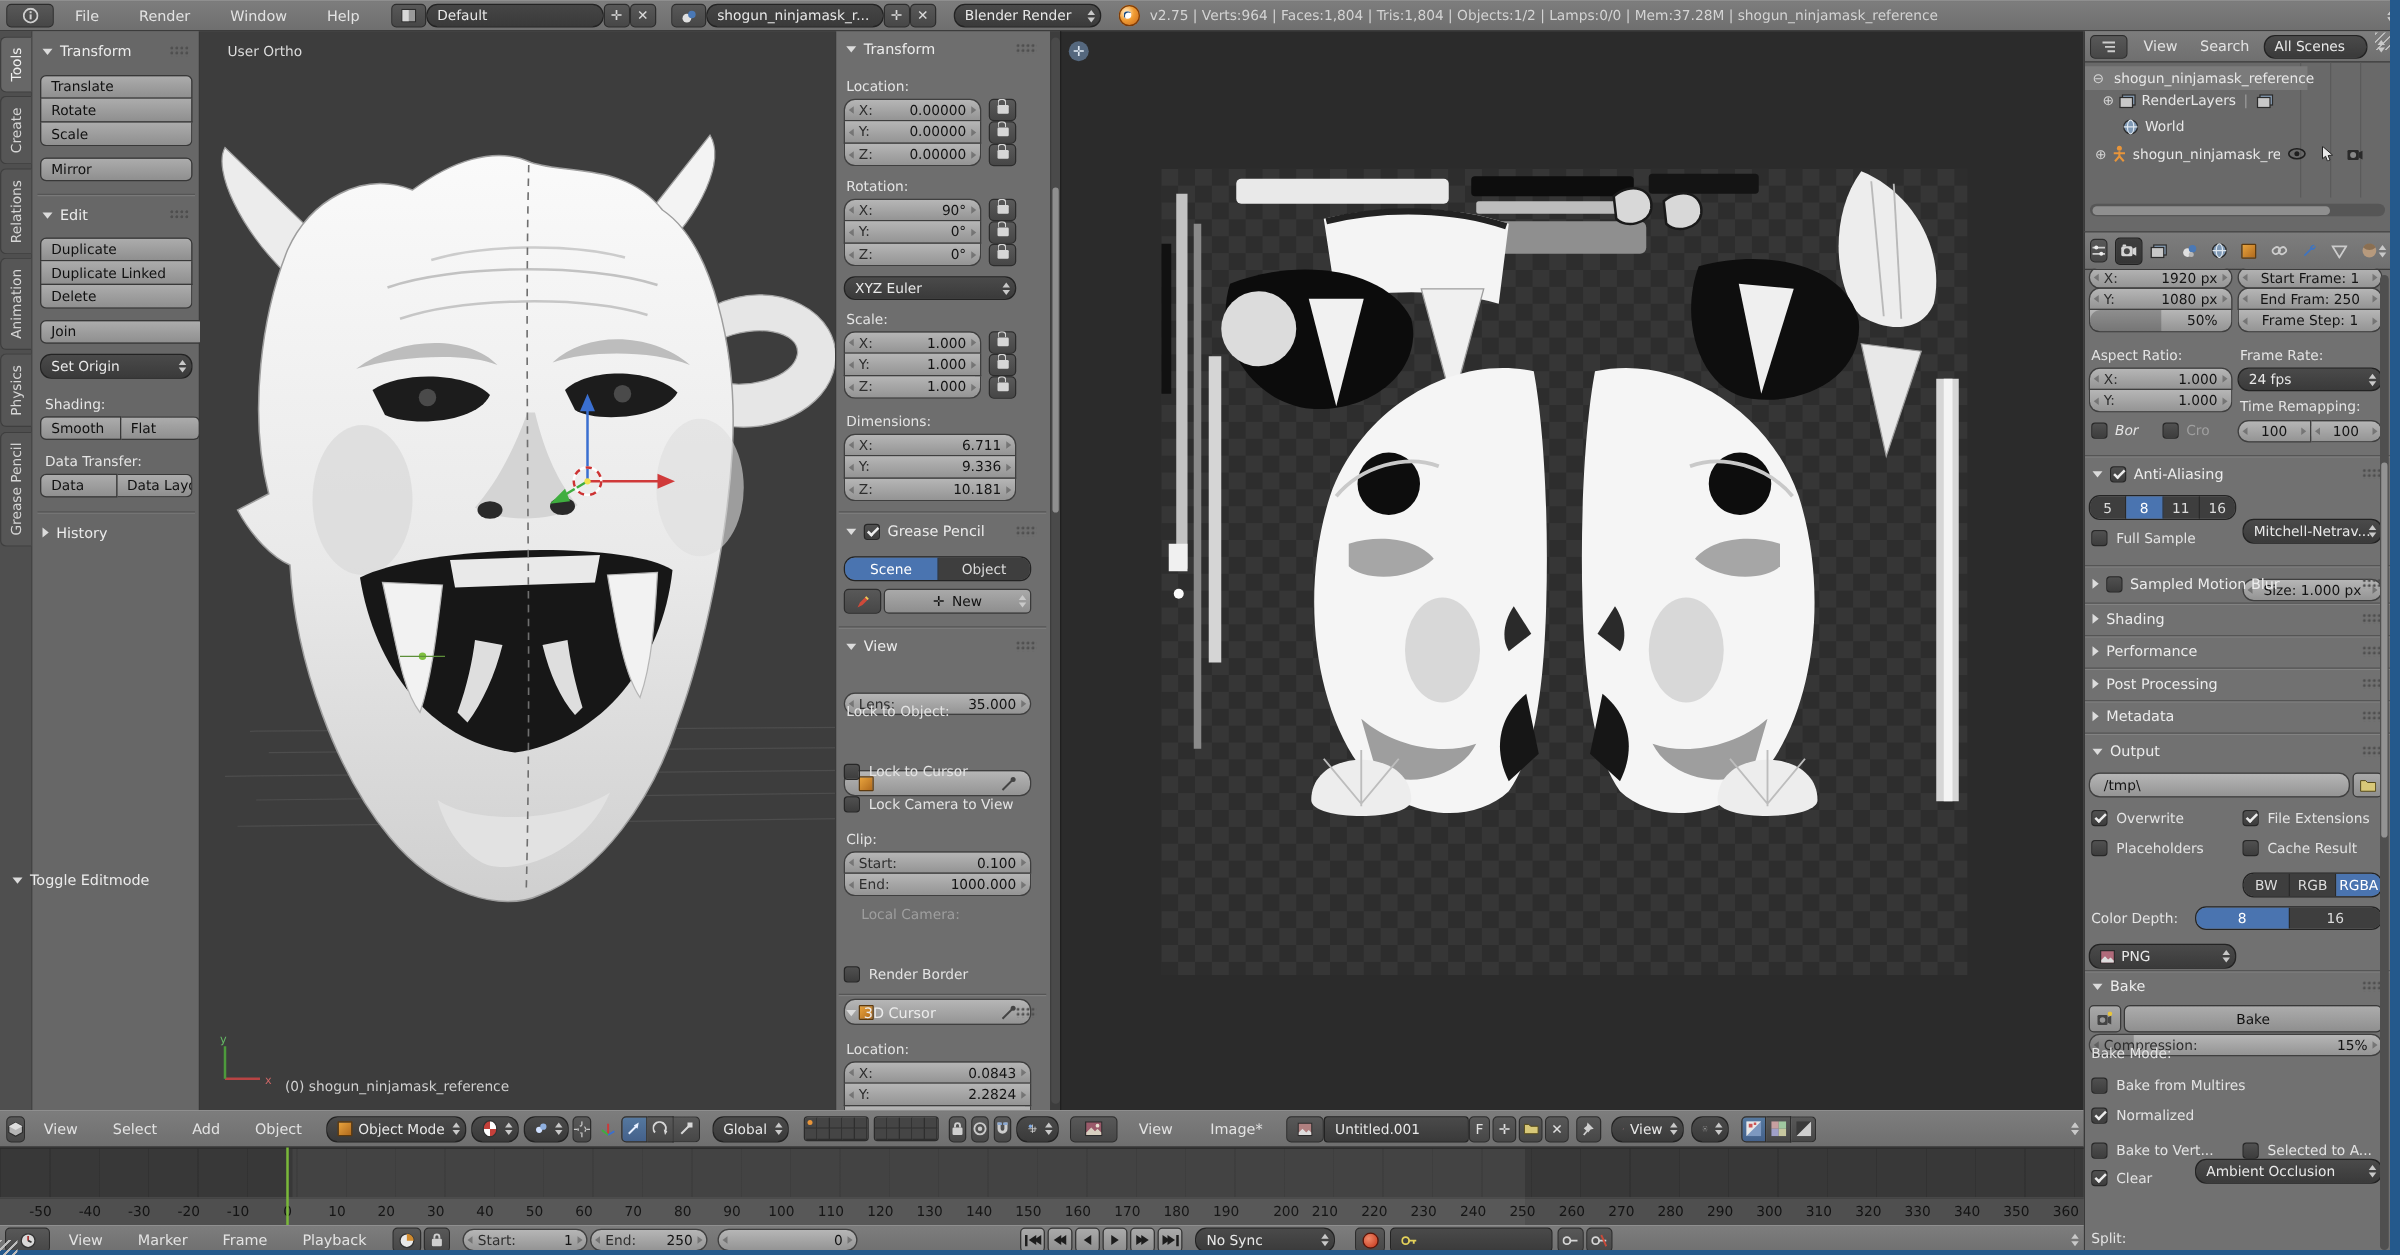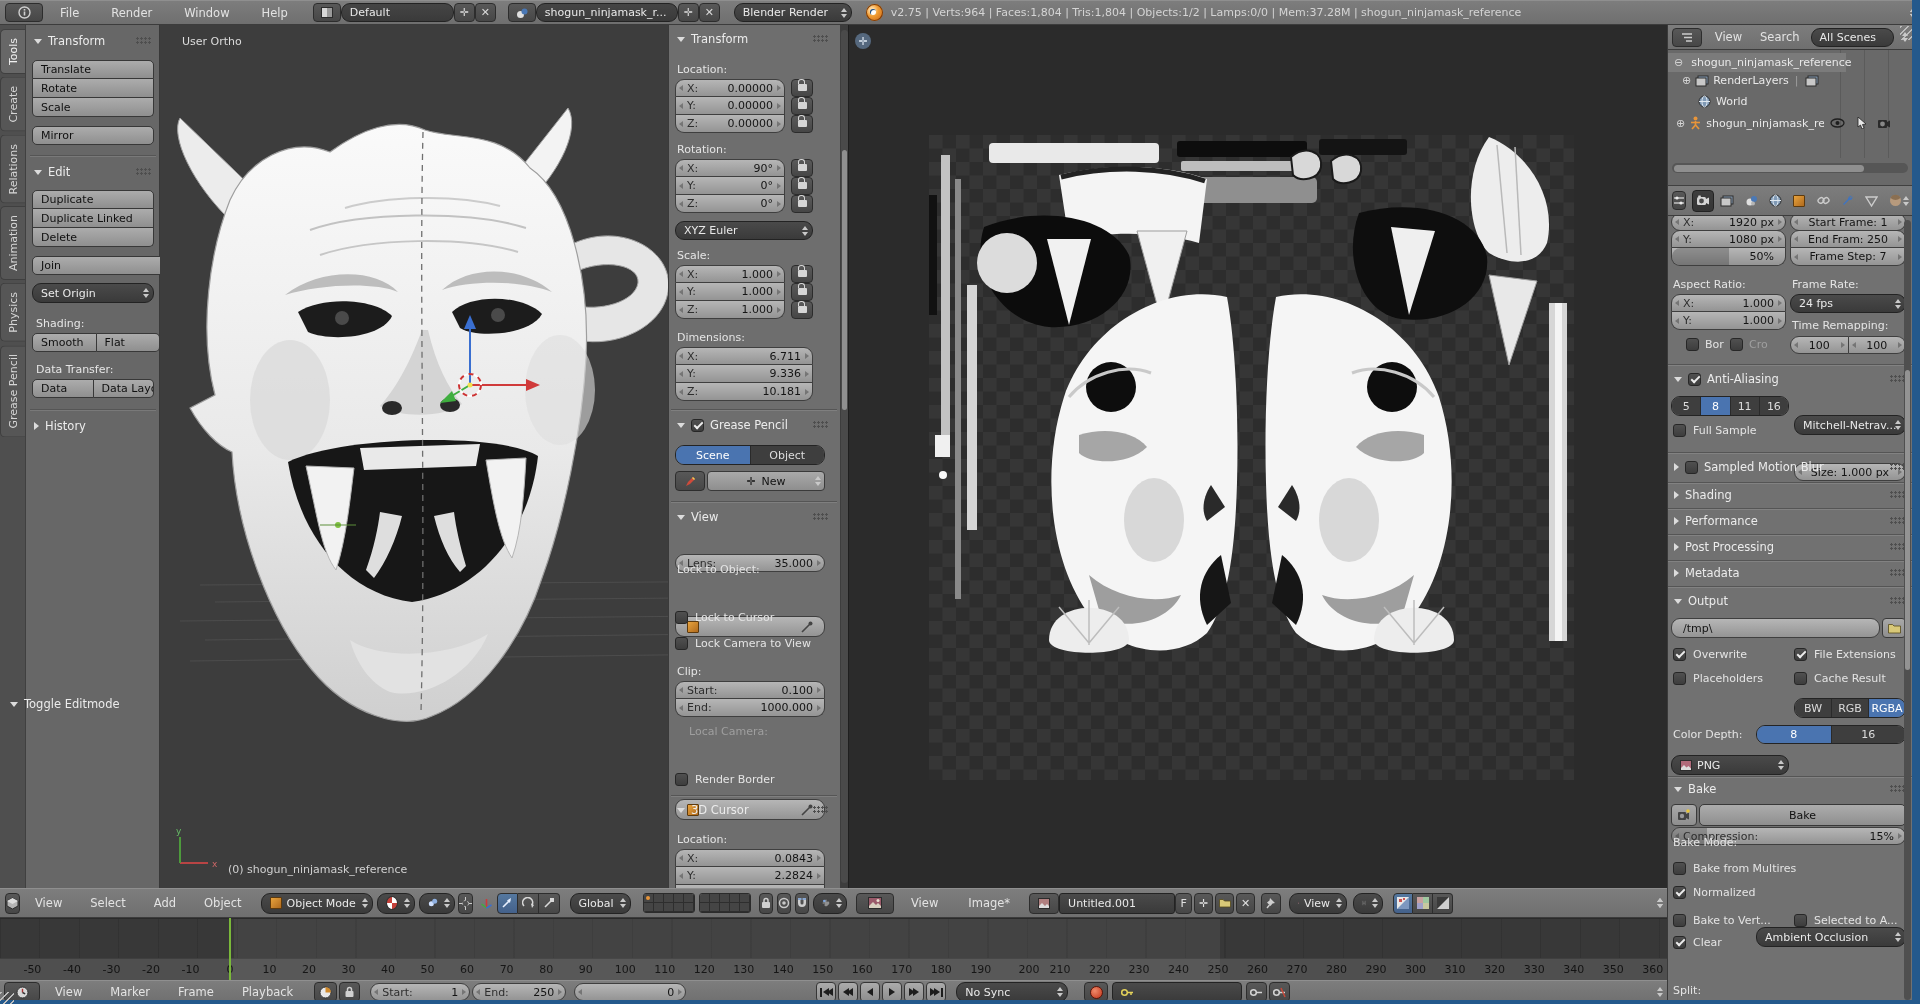--- a/index.html
+++ b/index.html
@@ -89,21 +89,21 @@
     <span class="ibtn" style="width:28px;height:19px;margin-left:16px;">
       <svg width="12" height="11" viewBox="0 0 12 11">
           <rect x="0.5" y="0.5" width="11" height="10" fill="#9a9a9a" stroke="#2c2c2c"></rect>
           <rect x="1" y="1" width="5" height="9" fill="#d8d8d8"></rect>
         </svg>
       <span class="updn">
           <i class="u"></i>
           <i class="d"></i>
         </span>
     </span>
-    <span class="dd" style="width:113px;height:19px;background:linear-gradient(#454545,#3a3a3a);">
+    <span class="dd" style="width:142px;height:19px;background:linear-gradient(#454545,#3a3a3a);">
         <span>Default</span>
       </span>
     <span class="ibtn" style="width:21px;height:19px;color:#dadada;">✛</span>
     <span class="ibtn" style="width:21px;height:19px;color:#dadada;">✕</span>
     <span class="ibtn" style="width:28px;height:19px;margin-left:12px;">
       <svg width="12" height="12" viewBox="0 0 12 12">
           <circle cx="4.5" cy="7.5" r="3.5" fill="#e0e0e0"></circle>
           <circle cx="8.5" cy="4.5" r="3" fill="#4a78b5"></circle>
         </svg>
       <span class="updn">
@@ -995,21 +995,21 @@
       <div class="fld slider noarr" style="justify-content:flex-end;">
           <span class="fill" style="width:50%;"></span>
           <span>50%</span>
         </div>
     </div>
     <div class="abs grp" style="left:122px;top:44px;width:116px;">
       <div class="fld ctr">
           <span>End Fram: 250</span>
         </div>
       <div class="fld ctr">
-          <span>Frame Step: 7</span>
+          <span>Frame Step: 1</span>
         </div>
     </div>
     <span class="abs" style="left:5px;top:92px;">Aspect Ratio:</span>
     <span class="abs" style="left:124px;top:92px;">Frame Rate:</span>
     <div class="abs grp" style="left:3px;top:108px;width:115px;">
       <div class="fld">
           <span class="flab">X:</span>
           <span>1.000</span>
         </div>
       <div class="fld">
@@ -1018,21 +1018,21 @@
         </div>
     </div>
     <span class="abs dd" style="left:122px;top:108px;width:116px;height:19px;">
         <span>24 fps</span>
         <span class="updn">
           <i class="u"></i>
           <i class="d"></i>
         </span>
       </span>
     <span class="abs" style="left:124px;top:133px;">Time Remapping:</span>
-    <div class="abs row" style="left:18px;top:152px;gap:6px;">
+    <div class="abs row" style="left:5px;top:152px;gap:6px;font-style:italic;">
         <span class="chk"></span>
         <span>Bor</span>
       </div>
     <div class="abs row" style="left:62px;top:152px;gap:6px;">
         <span class="chk"></span>
         <span class="dim">Cro</span>
       </div>
     <div class="abs row" style="left:122px;top:150px;width:116px;">
       <div class="fld ctr" style="flex:1;border-radius:9px 0 0 9px;">
           <span>100</span>

